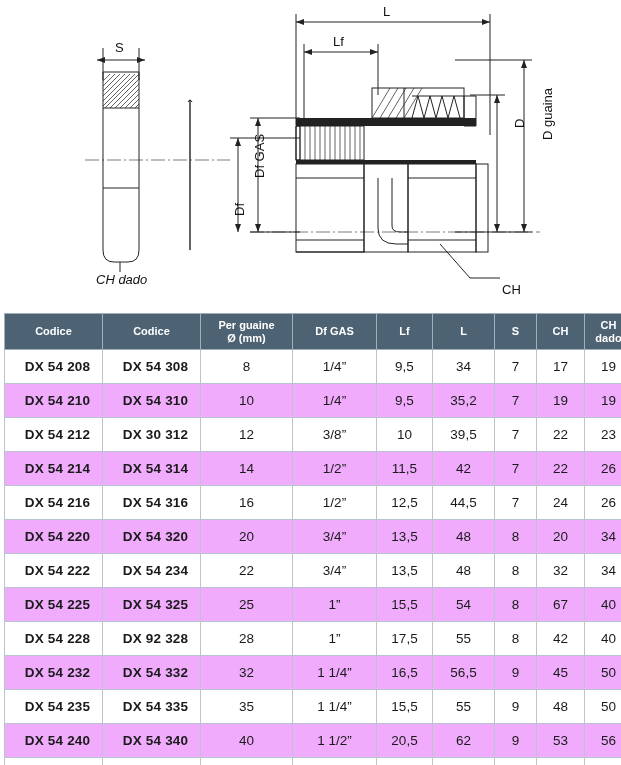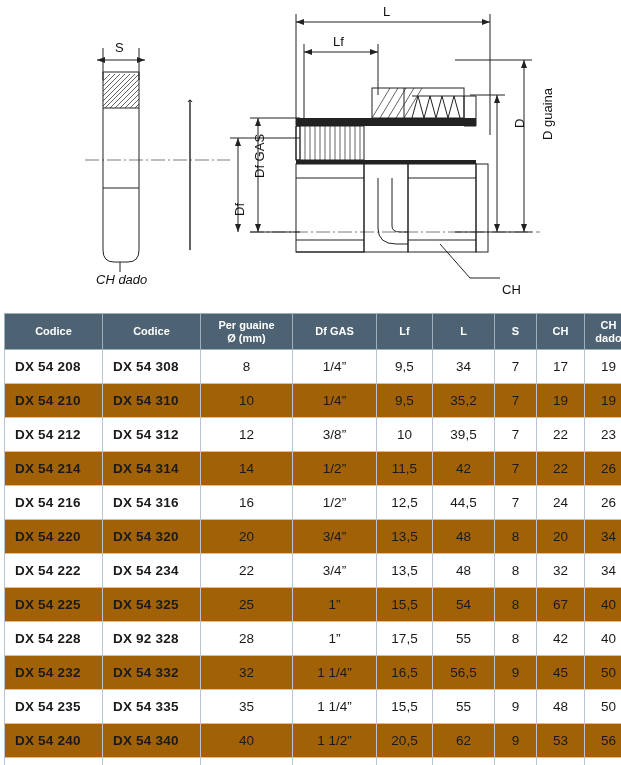--- a/index.html
+++ b/index.html
@@ -68,26 +68,26 @@
     border: 1px solid #b9c4cc;
     text-align: center;
     vertical-align: middle;
     padding: 6px 2px;
     height: 21px;
     font-size: 13.5px;
     background: #ffffff;
   }
   table.spec td.code {
     font-weight: bold;
-    text-align: left;
+    text-align: center;
     padding-left: 10px;
     letter-spacing: 0.2px;
   }
   table.spec tr.alt td {
-    background: #a16207;
+    background: #f0abfc;
   }
   col.c0 { width: 98px; }
   col.c1 { width: 98px; }
   col.c2 { width: 92px; }
   col.c3 { width: 84px; }
   col.c4 { width: 56px; }
   col.c5 { width: 62px; }
   col.c6 { width: 42px; }
   col.c7 { width: 48px; }
   col.c8 { width: 48px; }
@@ -291,21 +291,21 @@
             <td>10</td>
             <td>1/4”</td>
             <td>9,5</td>
             <td>35,2</td>
             <td>7</td>
             <td>19</td>
             <td>19</td>
           </tr>
           <tr>
             <td class="code">DX 54 212</td>
-            <td class="code">DX 54 312</td>
+            <td class="code">DX 30 312</td>
             <td>12</td>
             <td>3/8”</td>
             <td>10</td>
             <td>39,5</td>
             <td>7</td>
             <td>22</td>
             <td>23</td>
           </tr>
           <tr class="alt">
             <td class="code">DX 54 214</td>

